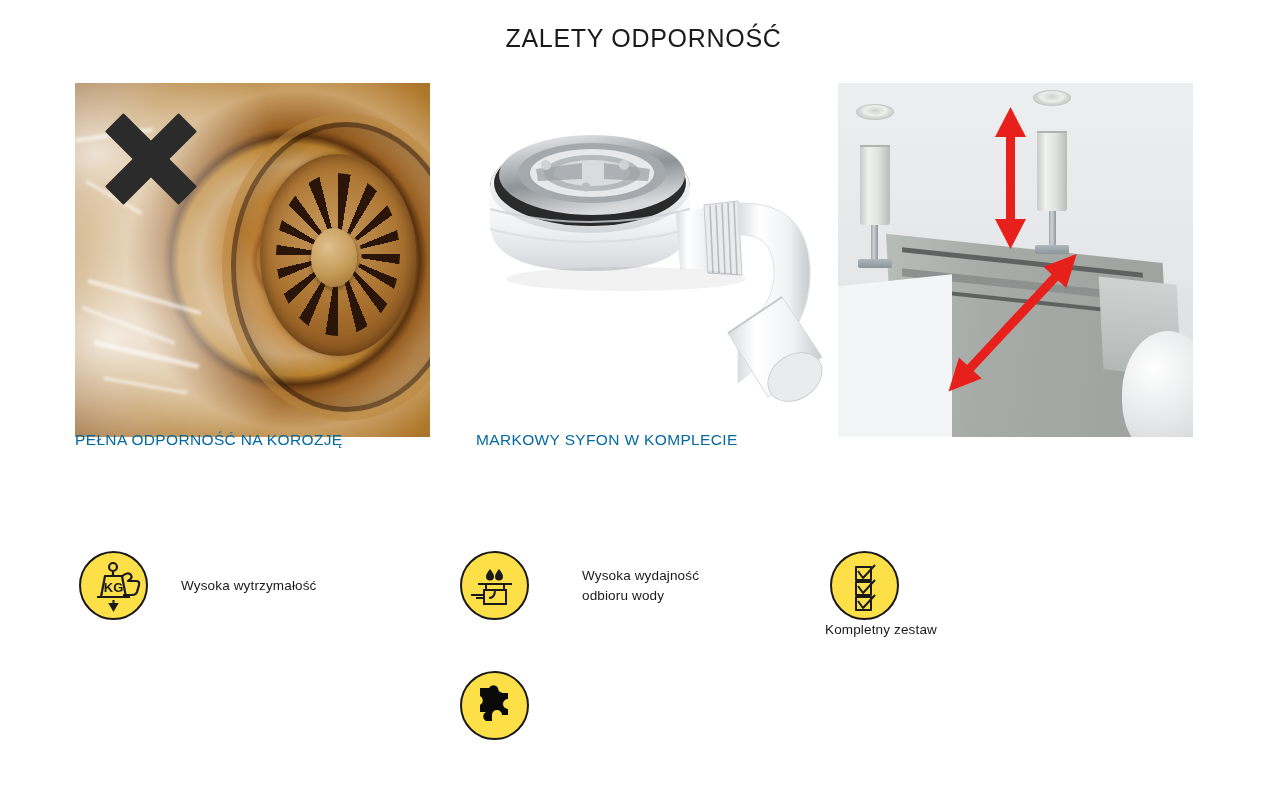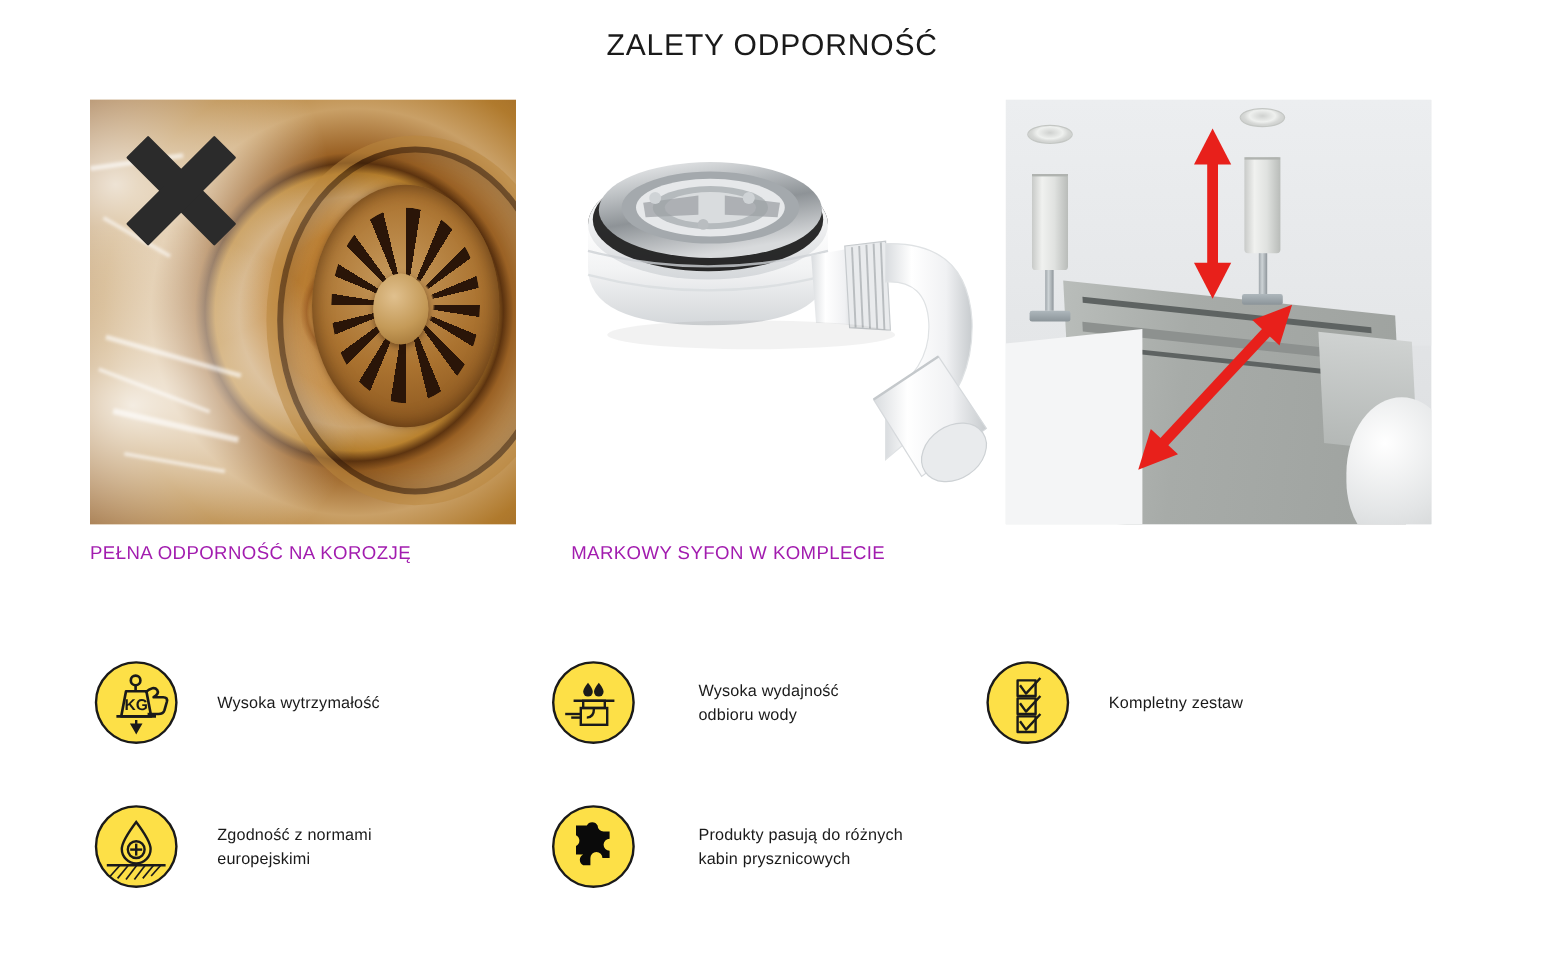--- a/index.html
+++ b/index.html
@@ -47,27 +47,27 @@
   .card-3 { left: 763px; }
 
   .card-figure {
     position: relative;
     width: 355px;
     height: 354px;
     overflow: hidden;
   }
   .card-caption {
     position: absolute;
-    top: 370px;
+    top: 348px;
     left: 0;
     width: 400px;
     font-size: 15.5px;
     font-weight: 400;
     letter-spacing: 0.35px;
-    color: #a21caf;
+    color: #0369a1;
     white-space: nowrap;
   }
 
   
   .rust-photo {
     position: absolute;
     inset: 0;
     background:
       radial-gradient(circle at 62% 50%, rgba(60,30,10,0.95) 0%, rgba(70,36,12,0.9) 7%, rgba(120,62,20,0.0) 9%),
       radial-gradient(circle at 62% 50%, rgba(255,255,255,0) 0%, rgba(255,255,255,0) 13%, rgba(150,85,30,0.55) 14%, rgba(150,85,30,0) 16%),
@@ -264,21 +264,21 @@
     margin-left: 33px;
     font-size: 13.5px;
     line-height: 20px;
     color: #1a1a1a;
     letter-spacing: 0.15px;
     white-space: pre-line;
   }
 
   .f-c1 { left: 79px; }
   .f-c2 { left: 460px; gap: 20px; }
-  .f-c3 { left: 822px; }
+  .f-c3 { left: 792px; flex-direction: column; }
   .f-r1 { top: 6px; }
   .f-r2 { top: 126px; }
 
   
   .feature.one-line .feature-text { line-height: 20px; }
 
   svg { display: block; overflow: visible; }
 </style>
 </head>
 <body>
@@ -471,46 +471,21 @@
           <rect x="24" y="29" width="15" height="13"></rect>
           <polyline points="26,33 31,40 43,27"></polyline>
           <rect x="24" y="44" width="15" height="13"></rect>
           <polyline points="26,48 31,55 43,42"></polyline>
         </g>
       </svg>
     </div>
     <div class="feature-text">Kompletny zestaw</div>
   </div>
 
-  <div class="feature f-c1 f-r2">
-    <div class="feature-icon">
-      <svg width="65" height="65" viewBox="0 0 65 65">
-        <g fill="none" stroke="#1a1a1a" stroke-width="2">
-          <path d="M32.5 12 q12 16 12 22.5 a12 12 0 0 1 -24 0 q0 -6.5 12 -22.5 Z"></path>
-          <circle cx="32.5" cy="35" r="7"></circle>
-          <line x1="32.5" y1="30" x2="32.5" y2="40"></line>
-          <line x1="27.5" y1="35" x2="37.5" y2="35"></line>
-          <line x1="8" y1="48" x2="57" y2="48"></line>
-        </g>
-        <g stroke="#1a1a1a" stroke-width="1.4">
-          <line x1="11" y1="57" x2="19" y2="48"></line>
-          <line x1="17" y1="59" x2="26" y2="48"></line>
-          <line x1="24" y1="60" x2="33" y2="48"></line>
-          <line x1="31" y1="60" x2="40" y2="48"></line>
-          <line x1="38" y1="59" x2="47" y2="48"></line>
-          <line x1="45" y1="57" x2="53" y2="48"></line>
-        </g>
-      </svg>
-    </div>
-    <div class="feature-text">Zgodność z normami
-europejskimi</div>
-  </div>
 
   <div class="feature f-c2 f-r2">
     <div class="feature-icon">
       <svg width="65" height="65" viewBox="0 0 65 65">
         <path d="M27 15 a5 5 0 0 1 9 0 a5 5 0 0 0 5 5 l5 0 l0 6 a5 5 0 0 0 0 10 l0 6 l-6 0 a5 5 0 0 0 -10 0 l0 6 l-6 0 a5 5 0 0 1 0 -9 l-6 0 l0 -7 a5 5 0 0 0 0 -9 l0 -8 l9 0 Z" fill="#0a0a0a"></path>
       </svg>
     </div>
-    <div class="feature-text">Produkty pasują do różnych
-kabin prysznicowych</div>
   </div>
 </div>
 
 </body></html>

